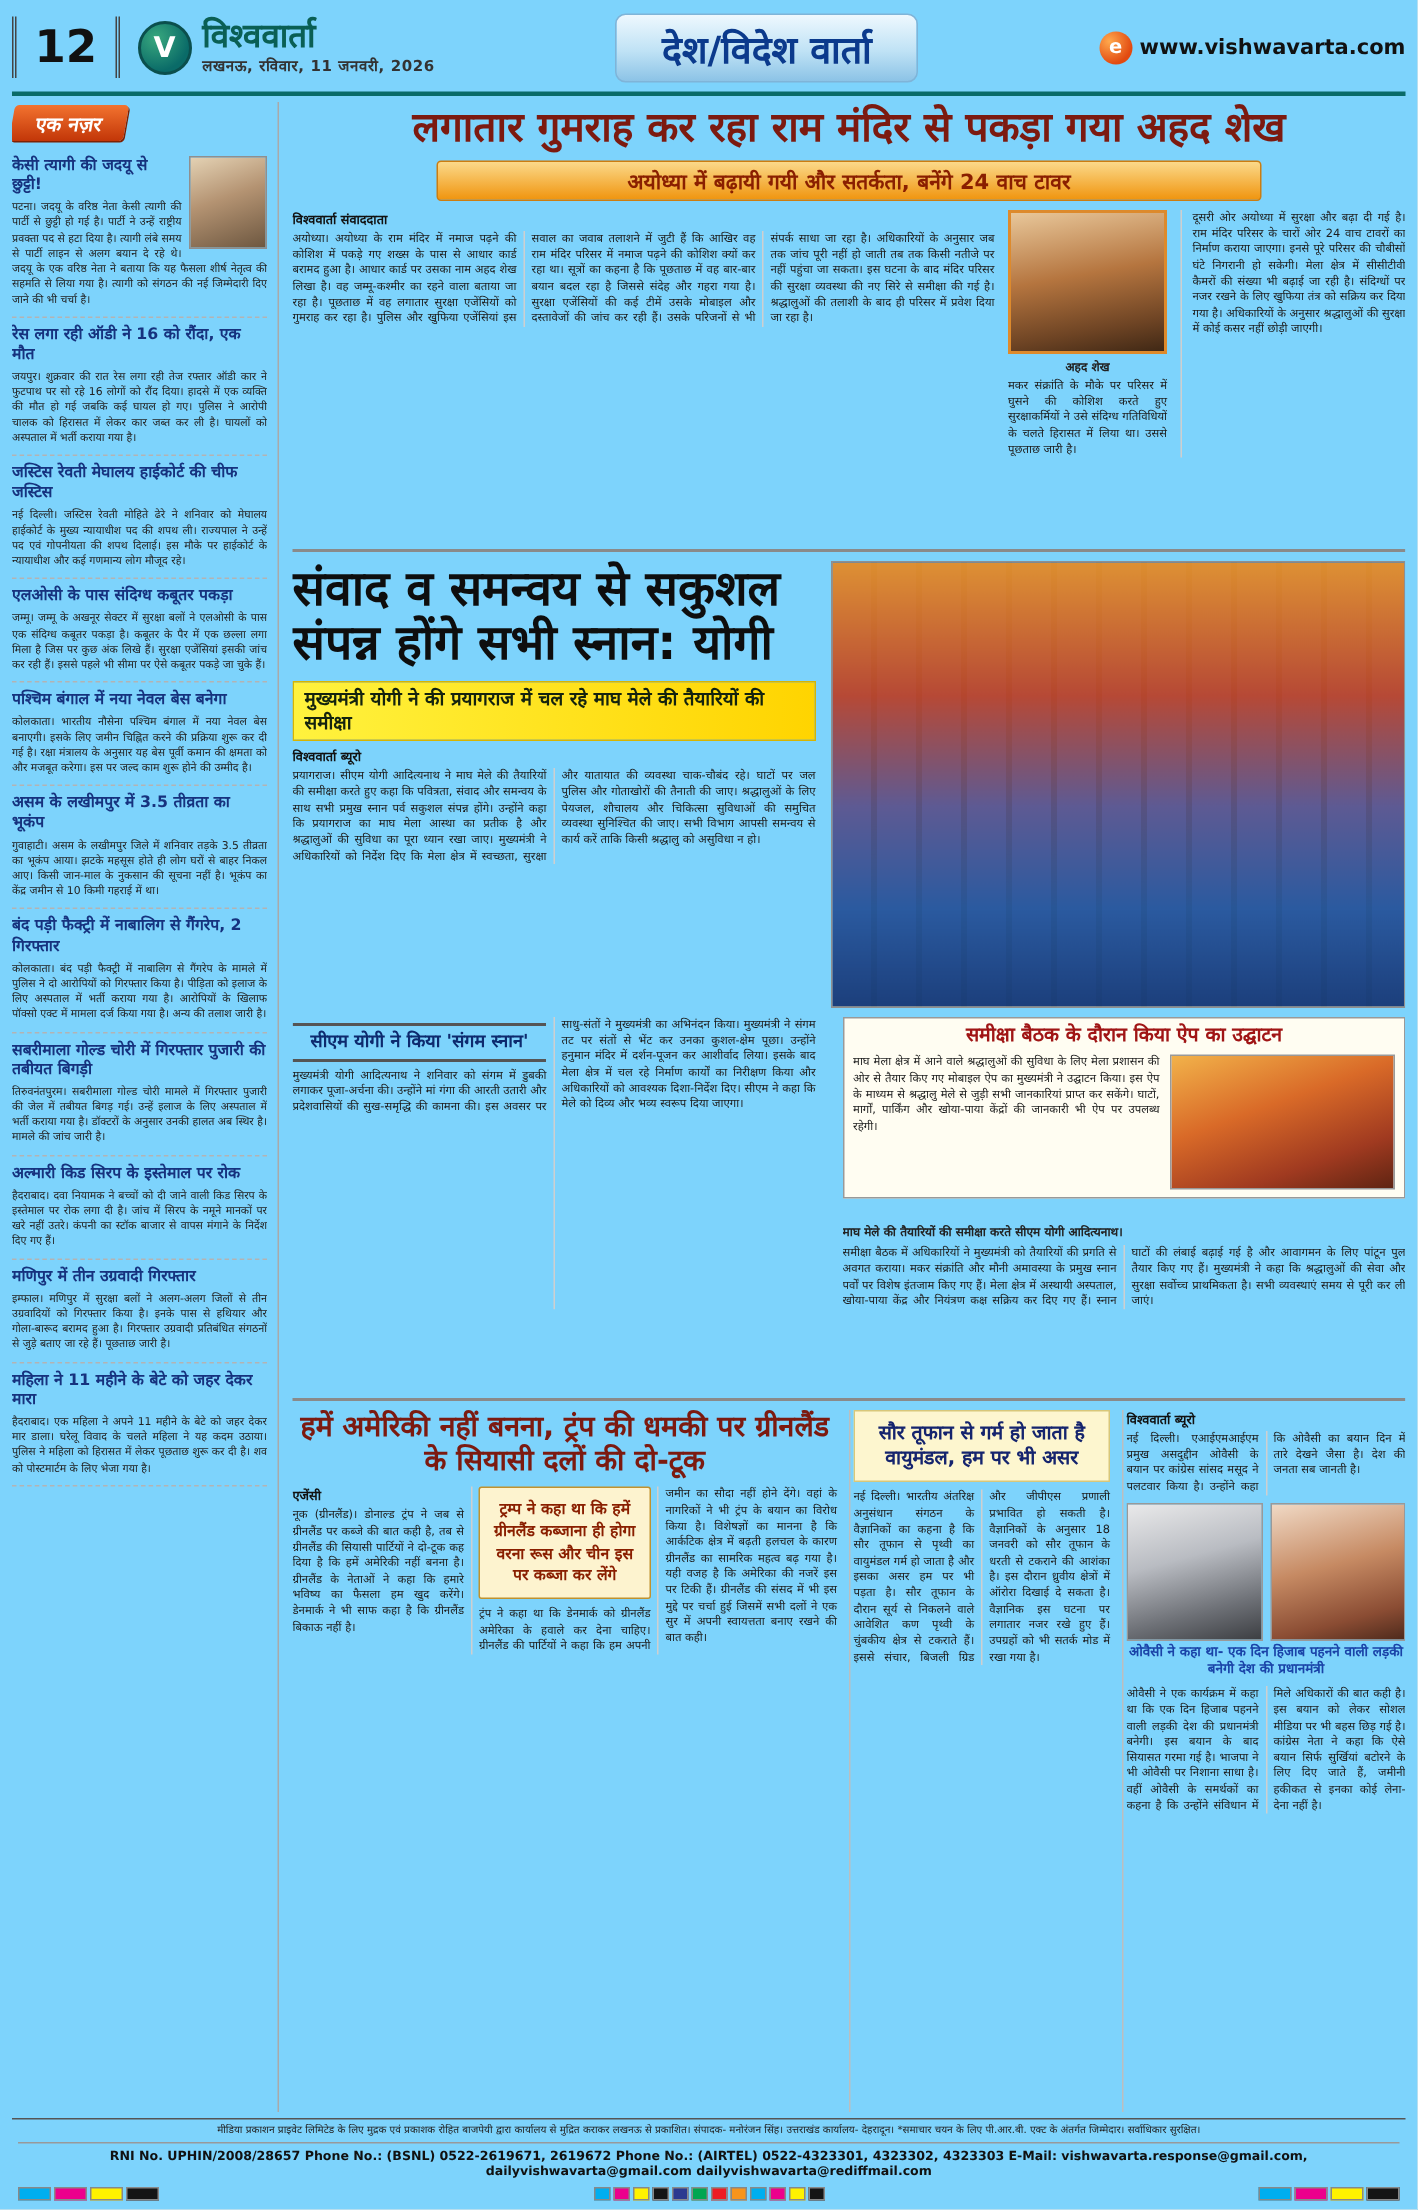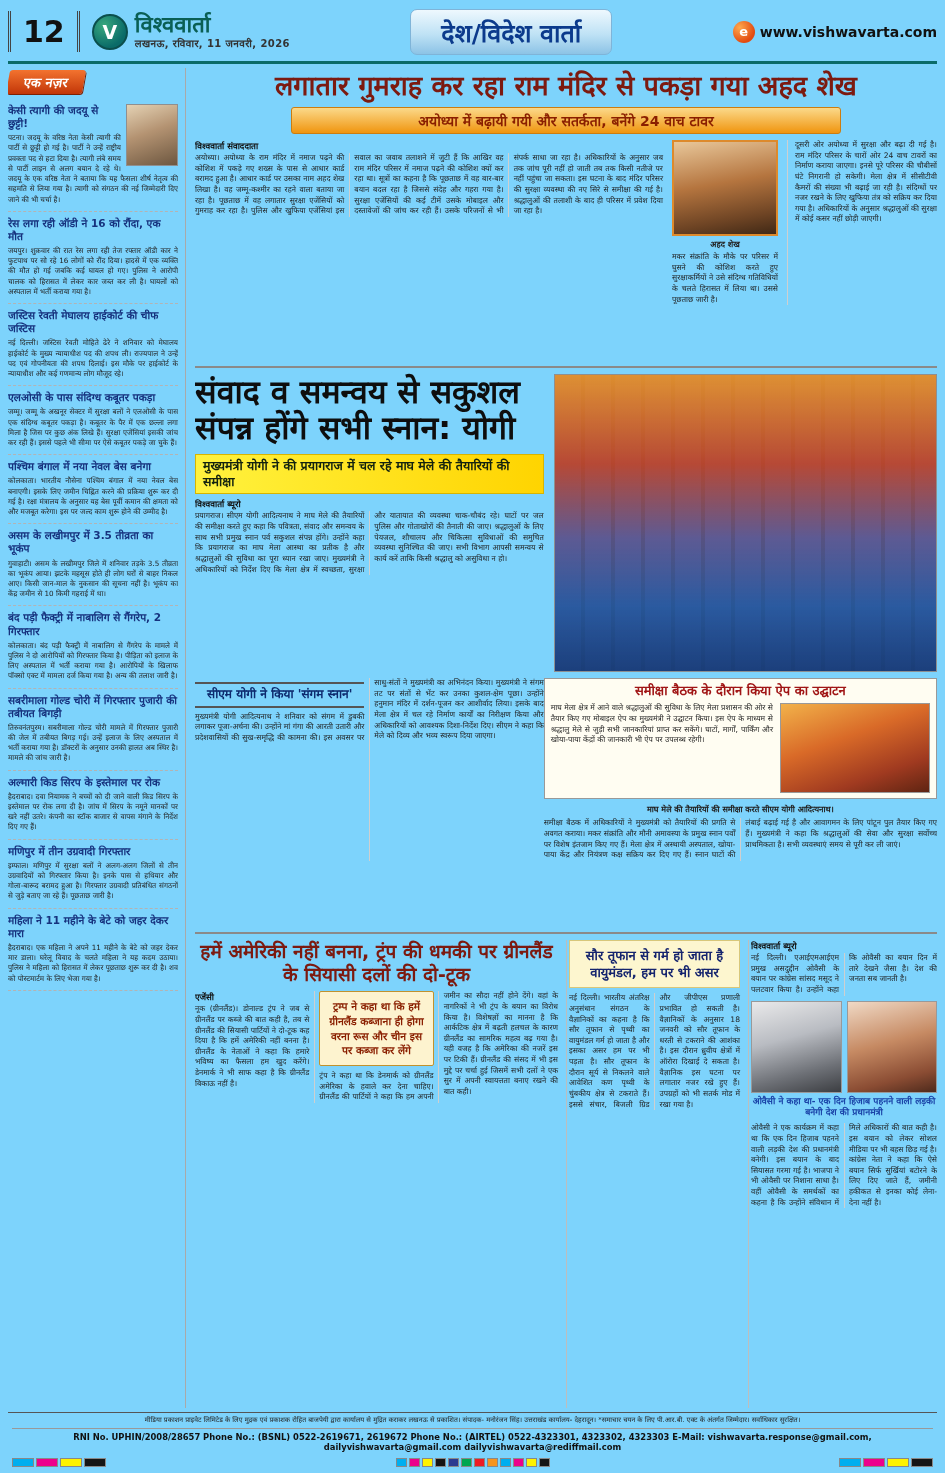--- a/index.html
+++ b/index.html
@@ -59,31 +59,31 @@
   
   .yogi{ flex:none; height:566px; overflow:hidden; border-bottom:2px solid #8a8a8a; padding:6px 0 4px; }
   .yogi-top{ display:flex; gap:10px; }
   .yogi-headblock{ width:47%; flex:none; display:flex; flex-direction:column; }
   .yogi-h1{ font-size:32px; font-weight:bold; color:#0e0e0e; line-height:1.14; }
   .yogi-sub{ background:linear-gradient(90deg,#fff23e,#ffd400); border:1px solid #d8b400; font-weight:bold; font-size:12.5px; color:#14230e; padding:3px 7px; margin:7px 0 4px; line-height:1.3; }
   .yogi-photo{ flex:1; min-width:0; height:298px; border:1px solid #8f8f8f;
      background:
        linear-gradient(180deg, rgba(240,150,40,.9) 0%, rgba(205,70,35,.85) 30%, rgba(120,90,140,.6) 55%, rgba(40,90,160,.8) 78%, rgba(25,60,120,.9) 100%),
        repeating-linear-gradient(90deg,#355a9e 0 26px,#27456f 26px 30px); }
-  .yogi-mid{ display:flex; gap:0; margin-top:6px; flex:1; min-height:0; overflow:hidden; }
+  .yogi-mid{ display:flex; gap:18px; margin-top:6px; flex:1; min-height:0; overflow:hidden; }
   .yogi-midleft{ width:47%; flex:none; overflow:hidden; }
   .inset-head{ font-weight:bold; color:#0d2a6e; font-size:12px; text-align:center; border-top:2px solid #555; border-bottom:2px solid #555; padding:3px 2px; margin:4px 0; break-inside:avoid; line-height:1.3; }
   .yogi-midright{ flex:1; min-width:0; overflow:hidden; }
   .app-box{ border:1px solid #999; background:#fffdf2; padding:4px 6px 5px; }
   .app-head{ color:#a01515; font-weight:bold; font-size:13px; text-align:center; margin-bottom:4px; line-height:1.25; }
   .app-inner{ display:flex; gap:7px; }
   .app-text{ flex:1; min-width:0; }
   .app-photo{ width:150px; height:90px; flex:none; border:1px solid #999;
      background:linear-gradient(160deg,#f2b24a 0%,#d96a28 40%,#a03a20 75%,#5f2412 100%); }
-  .photo-caption{ font-size:8px; font-weight:bold; text-align:center; color:#222; margin:4px 0 4px; }
+  .photo-caption{ font-size:8px; font-weight:bold; text-align:left; color:#222; margin:16px 0 4px; }
 
   
   .bottom-row{ flex:1; min-height:0; display:flex; gap:2px; padding-top:6px; overflow:hidden; }
   .card{ overflow:hidden; }
   .card-greenland{ width:372px; flex:none; border-right:1px solid #bdbdbd; padding-right:8px; }
   .gl-head{ color:var(--headline-maroon); font-weight:bold; font-size:19px; text-align:center; line-height:1.22; margin-bottom:5px; }
   .quote-box{ break-inside:avoid; border:1.5px solid #c0922f; background:#fdf3cf; color:#8a1f00; font-weight:bold; font-size:10.5px; text-align:center; padding:7px 6px; margin:5px 0; line-height:1.4; border-radius:2px; }
   .card-solar{ width:180px; flex:none; border-right:1px solid #bdbdbd; padding-right:8px; }
   .solar-headbox{ background:#fdf6cf; border:1px solid #d8c77a; color:var(--navy); font-weight:bold; font-size:13px; text-align:center; padding:6px 5px; margin-bottom:5px; line-height:1.32; }
   .card-owaisi{ flex:1; min-width:0; }

